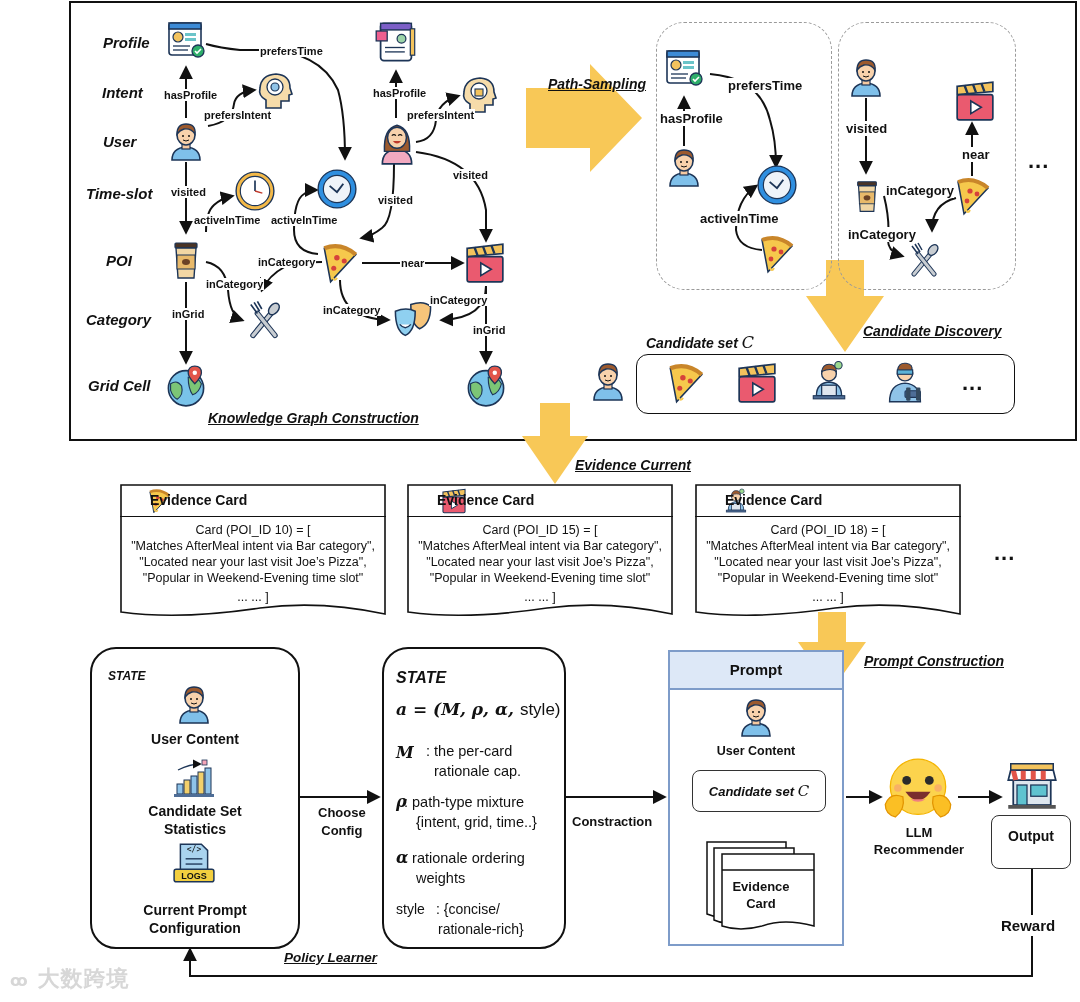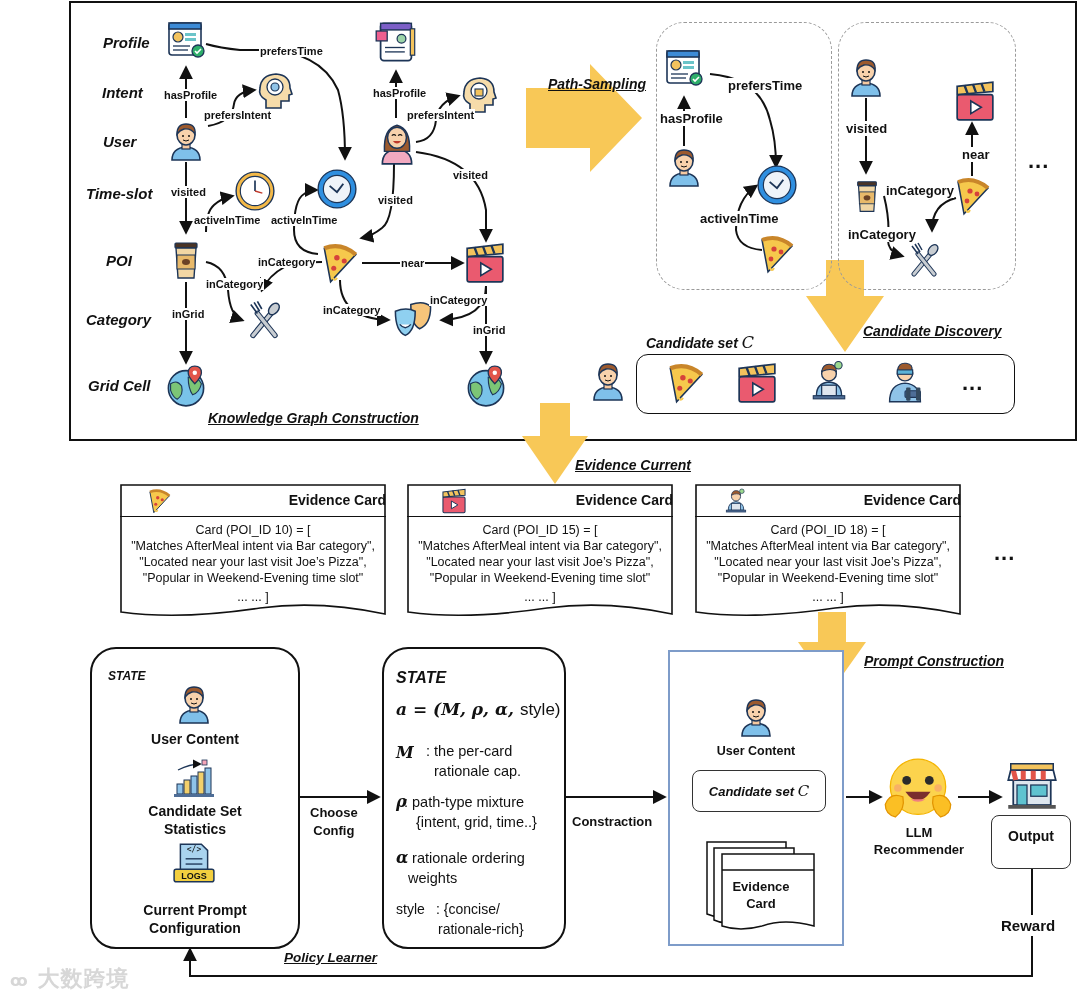--- a/index.html
+++ b/index.html
@@ -9,21 +9,21 @@
   .bold { font-weight:bold; }
   .ital { font-style:italic; }
   .lbl { font-size:11px; font-weight:bold; background:#fff; padding:0 1px; white-space:nowrap; }
   .rowlbl { font-size:15px; font-weight:bold; font-style:italic; white-space:nowrap; }
   .stage { font-size:14px; font-weight:bold; font-style:italic; text-decoration:underline; white-space:nowrap; }
   .icon { position:absolute; }
   .kg-frame { left:69px; top:1px; width:1008px; height:440px; border:2px solid #111; box-sizing:border-box; }
   .dash { border:1.5px dashed #9a9a9a; border-radius:28px; box-sizing:border-box; }
   .cand-box { left:636px; top:354px; width:379px; height:60px; border:1.5px solid #111; border-radius:12px; box-sizing:border-box; }
   .ev-card-head { position:absolute; left:0; top:0; width:100%; height:33px; border-bottom:1.5px solid #111; box-sizing:border-box; }
-  .ev-title { position:absolute; left:0; right:0; top:8px; text-align:right; font-size:14px; font-weight:bold; }
+  .ev-title { position:absolute; left:0; right:0; top:8px; text-align:left; font-size:14px; font-weight:bold; }
   .ev-body { position:absolute; left:0; right:0; top:38px; text-align:center; font-size:12.5px; line-height:16px; }
   .panel { border:2px solid #111; border-radius:26px; box-sizing:border-box; background:#fff; }
   .state-item { position:absolute; left:0; right:0; text-align:center; font-size:14px; font-weight:bold; line-height:18px; }
   .act-row { position:absolute; font-size:14.5px; line-height:20px; }
   .math { font-family:"DejaVu Serif", serif; font-style:italic;font-weight:bold; }
   .prompt { left:668px; top:650px; width:176px; height:296px; border:2px solid #7e9cc9; box-sizing:border-box; background:#fff; }
   .prompt-head { position:absolute; left:0; top:0; right:0; height:36px; background:#dde8f7; border-bottom:2px solid #7e9cc9; }
   .small-box { border:1.5px solid #333; border-radius:8px; box-sizing:border-box; background:#fff; }
   .edge-lbl { font-size:13px; font-weight:bold; white-space:nowrap; }
 </style>
@@ -459,21 +459,21 @@
       </svg>
     <div class="abs" style="left:0;width:44px;top:3px;text-align:center;font-size:8px;font-family:'DejaVu Sans Mono',monospace">&lt;/&gt;</div>
     <div class="abs bold" style="left:0;width:44px;top:29px;text-align:center;font-size:9px">LOGS</div>
   </div>
   <div class="state-item" style="top:252px">
     <div>Current Prompt</div>
     <div>Configuration</div>
   </div>
 </div>
 
-<div class="abs bold" style="left:310px;top:804px;font-size:13px;text-align:center;line-height:18px">
+<div class="abs bold" style="left:318px;top:804px;font-size:13px;text-align:center;line-height:18px">
   <div>Choose</div>
   <div>Config</div>
 </div>
 
 <div class="abs panel" style="left:382px;top:647px;width:184px;height:302px">
   <div class="abs bold ital" style="left:12px;top:20px;font-size:16px">STATE</div>
   <div class="abs" style="left:12px;top:50px;font-size:17px;white-space:nowrap">
     <span class="math">a = (M, </span><b class="math">ρ</b><span class="math">, </span><b class="math">α</b><span class="math">, </span><span>style)</span>
   </div>
   <div class="act-row" style="left:12px;top:92px">
@@ -482,32 +482,35 @@
     <div style="margin-left:38px">rationale cap.</div>
   </div>
   <div class="act-row" style="left:12px;top:143px">
     <b class="math" style="position:absolute;left:0;top:0;font-size:16px">ρ</b>
     <div style="margin-left:8px;white-space:nowrap">: path-type mixture</div>
     <div style="margin-left:20px;white-space:nowrap">{intent, grid, time..}</div>
   </div>
   <div class="act-row" style="left:12px;top:199px">
     <b class="math" style="position:absolute;left:0;top:0;font-size:16px">α</b>
     <div style="margin-left:8px;white-space:nowrap">: rationale ordering</div>
-    <div style="margin-left:12px">weights</div>
+    <div style="margin-left:20px">weights</div>
   </div>
   <div class="act-row" style="left:12px;top:250px;font-size:14px">
     <span style="position:absolute;left:0;top:0">style</span>
     <div style="margin-left:40px;white-space:nowrap">: {concise/</div>
     <div style="margin-left:42px;white-space:nowrap">rationale-rich}</div>
   </div>
 </div>
 
 <div class="abs bold" style="left:572px;top:814px;font-size:13px">Constraction</div>
 
 <div class="abs prompt">
+  <div class="prompt-head">
+    <div class="abs bold" style="left:0;right:0;top:9px;text-align:center;font-size:15px">Prompt</div>
+  </div>
   <svg class="abs" style="left:66px;top:44px" width="40" height="42" viewBox="0 0 40 42">
       <use href="#ic-user"></use>
     </svg>
   <div class="abs bold" style="left:0;right:0;top:92px;text-align:center;font-size:12.5px">User Content</div>
   <div class="abs small-box" style="left:22px;top:118px;width:134px;height:42px">
     <div class="abs bold ital" style="left:0;right:0;top:11px;text-align:center;font-size:13px;white-space:nowrap">
       <span>Candidate set</span>
       <span class="math" style="font-weight:normal;font-size:15px">C</span>
     </div>
   </div>

